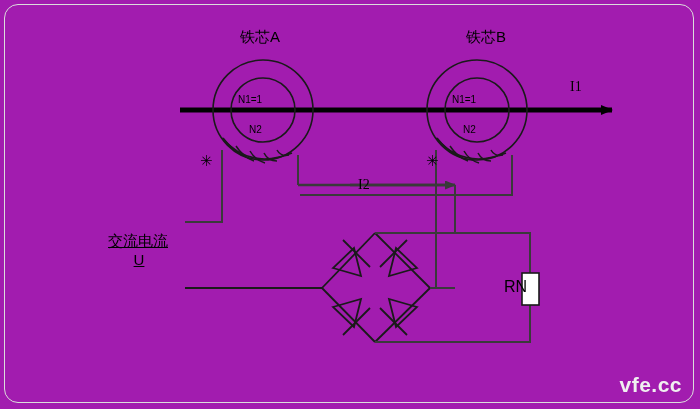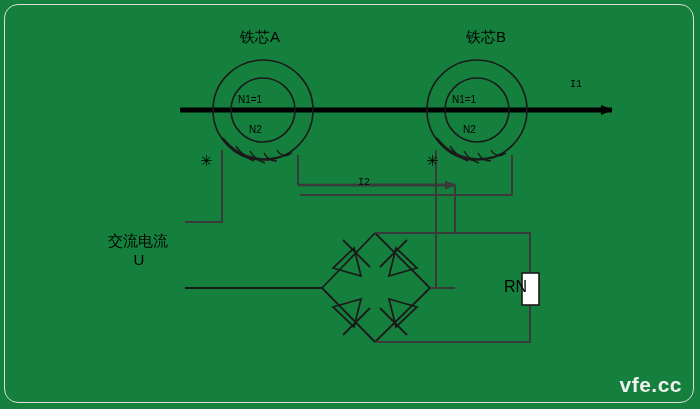--- a/index.html
+++ b/index.html
@@ -4,21 +4,21 @@
 <style>
   html, body {
     margin: 0;
     padding: 0;
     background: #ffffff;
   }
   #page {
     position: relative;
     width: 700px;
     height: 409px;
-    background: #15803d;
+    background: #a21caf;
     font-family: "Liberation Sans", "DejaVu Sans", sans-serif;
     overflow: hidden;
   }
   #frame {
     position: absolute;
     left: 4px;
     top: 4px;
     width: 690px;
     height: 399px;
     border: 1px solid #dcdcdc;
@@ -35,23 +35,23 @@
   }
   .lbl {
     position: absolute;
     font-family: "Liberation Sans", "DejaVu Sans", sans-serif;
     color: #000000;
     white-space: nowrap;
     line-height: 1.15;
   }
   .lbl-core { font-size: 15px; }
   .lbl-n    { font-size: 10px; margin-top: 6px; }
-  .lbl-i    { font-size: 10px; font-family: Liberation Mono, monospace; }
+  .lbl-i    { font-size: 14px; font-family: Liberation Serif, serif; }
   .lbl-rn   { font-size: 16px; margin-left: 20px; }
-  .lbl-ac   { font-size: 15px; text-align: center; }
+  .lbl-ac   { font-size: 15px; text-align: center; text-decoration: underline; }
   .lbl-rect { font-size: 15px; }
   .lbl-star { font-size: 15px; }
   #watermark {
     position: absolute;
     right: 18px;
     bottom: 12px;
     font-size: 21px;
     font-weight: bold;
     color: #f0f0f0;
     letter-spacing: 0.5px;

